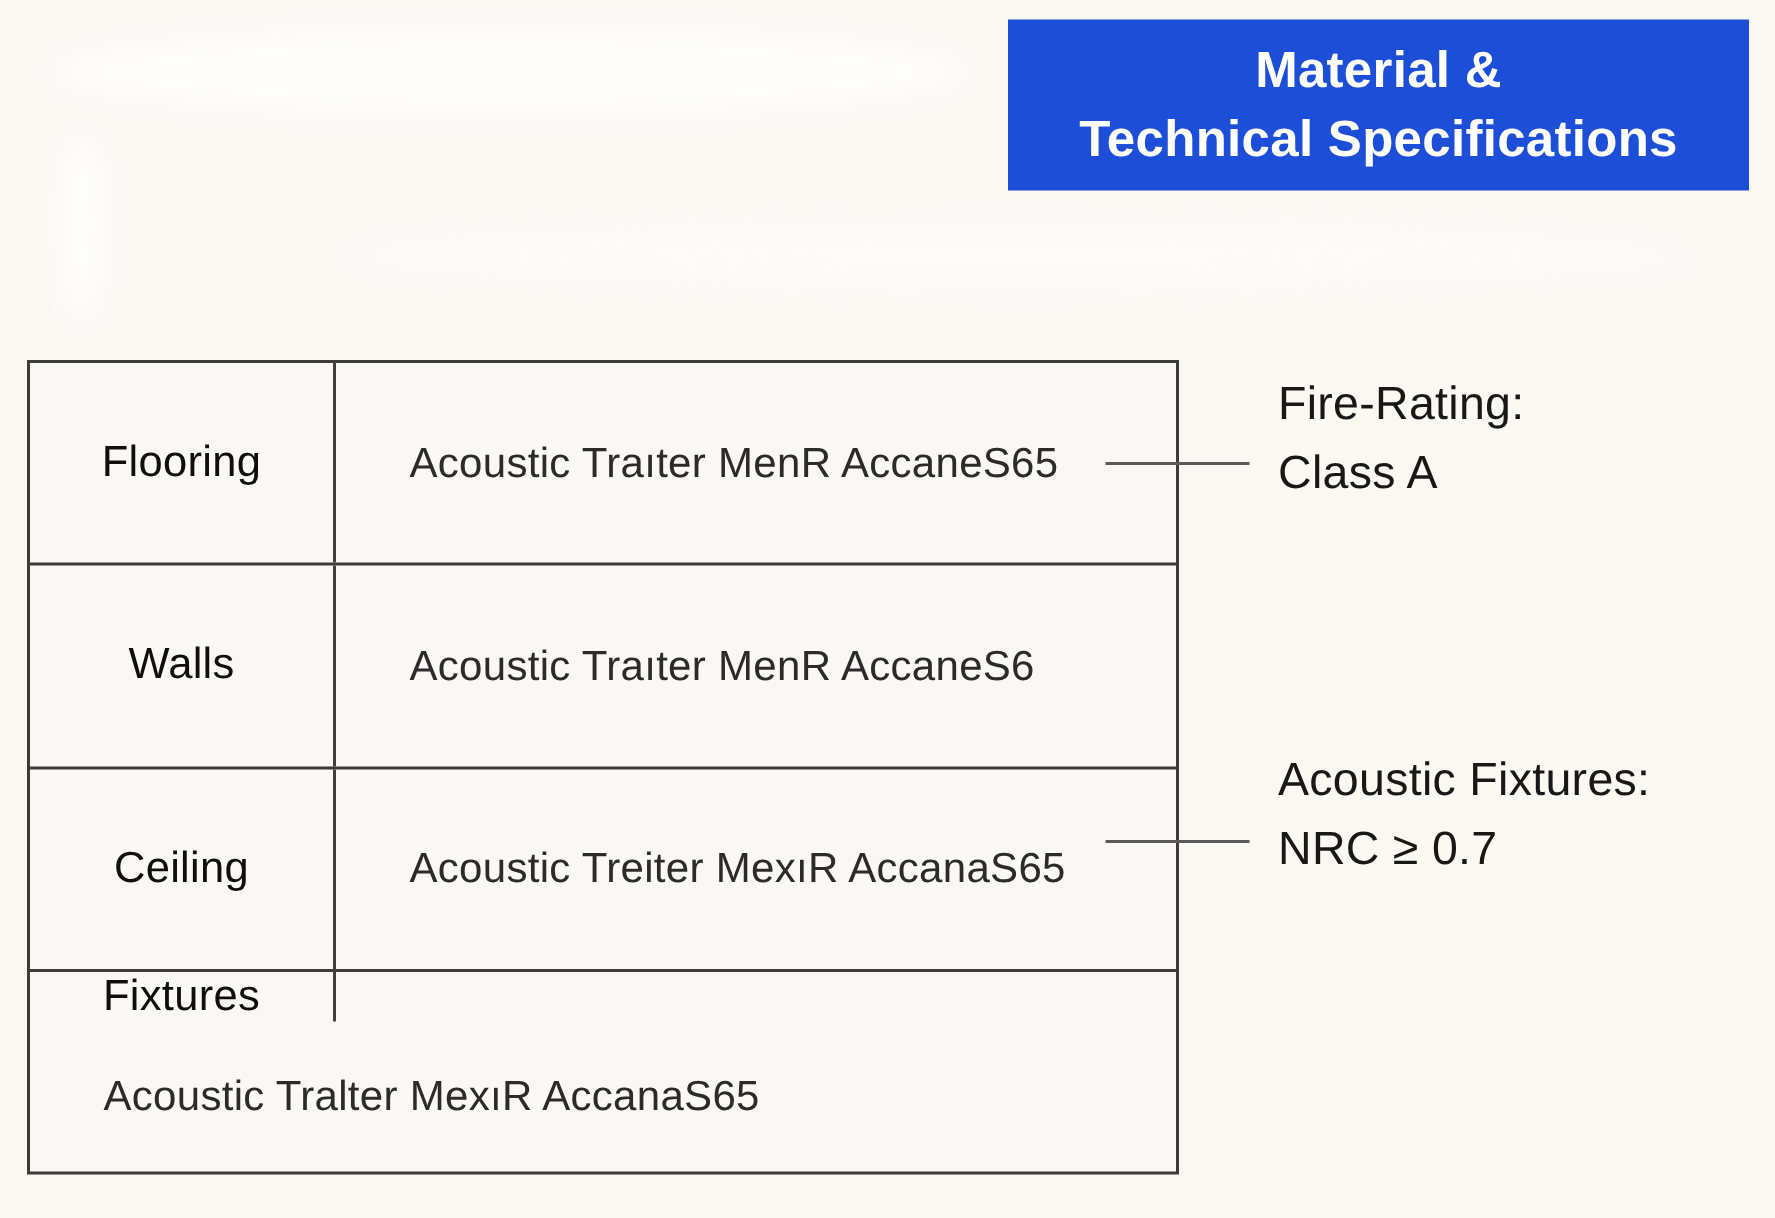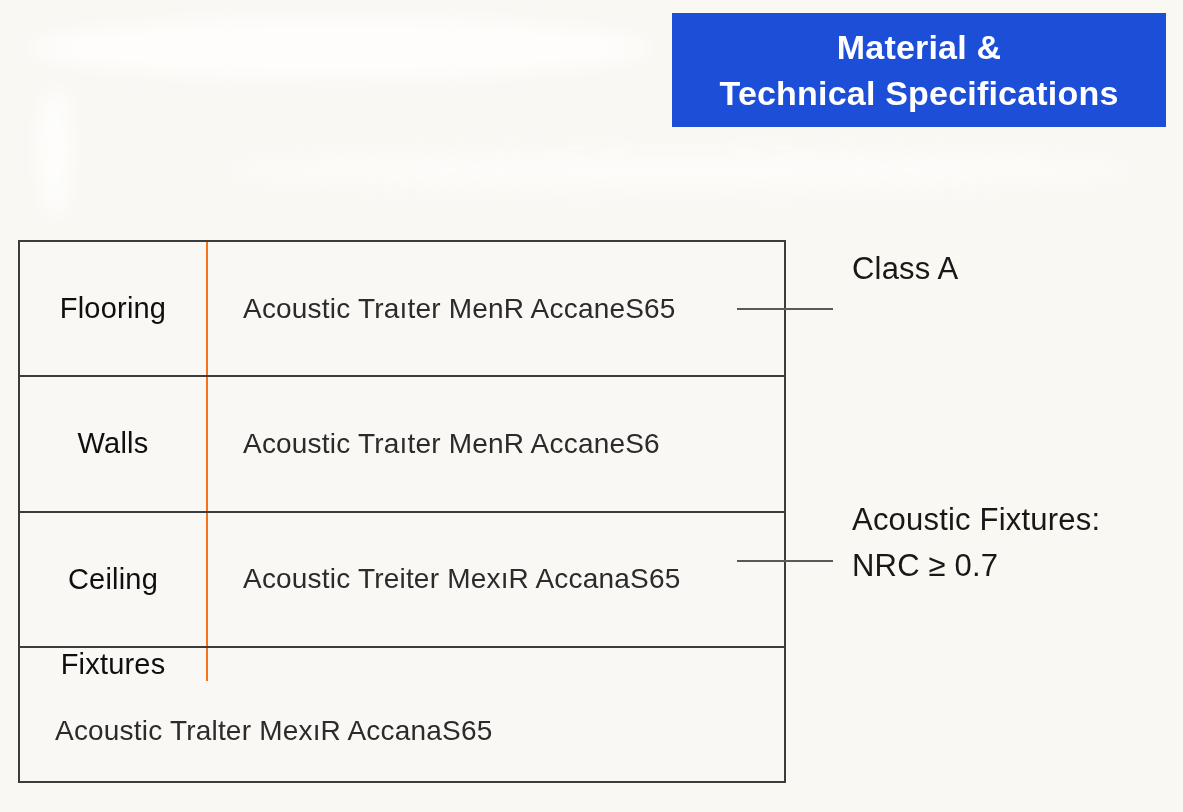--- a/index.html
+++ b/index.html
@@ -59,36 +59,36 @@
     background: #faf8f4;
   }
   .spec-row {
     flex: 1 1 0;
     display: flex;
     border-bottom: 2px solid #3c3c3c;
     box-sizing: border-box;
   }
   .spec-row:last-child { border-bottom: none; flex-direction: column; }
   .cell-label {
-    width: 188px;
-    border-right: 2px solid #f97316;
+    width: 204px;
+    border-right: 2px solid #404040;
     box-sizing: border-box;
     display: flex;
     align-items: center;
     justify-content: center;
     font-size: 29px;
     font-weight: 500;
     color: #0f0f0f;
     letter-spacing: 0.2px;
   }
   .cell-value {
     flex: 1;
     display: flex;
     align-items: center;
-    padding-left: 35px;
+    padding-left: 49px;
     font-size: 28px;
     color: #2b2b2b;
     letter-spacing: 0.2px;
   }
 
   .connector {
     position: absolute;
     height: 2px;
     background: #5a5a5a;
   }
@@ -136,19 +136,20 @@
   <div class="spec-row">
     <div class="cell-label">Fixtures</div>
     <div class="cell-value">Acoustic Tralter MexıR AccanaS65</div>
   </div>
 </div>
 
 <div class="connector connector-fire"></div>
 <div class="connector connector-acoustic"></div>
 
 <div class="callout callout-fire">
+  <div>Fire-Rating:</div>
   <div>Class A</div>
 </div>
 
 <div class="callout callout-acoustic">
   <div>Acoustic Fixtures:</div>
   <div>NRC ≥ 0.7</div>
 </div>
 
 </body></html>

